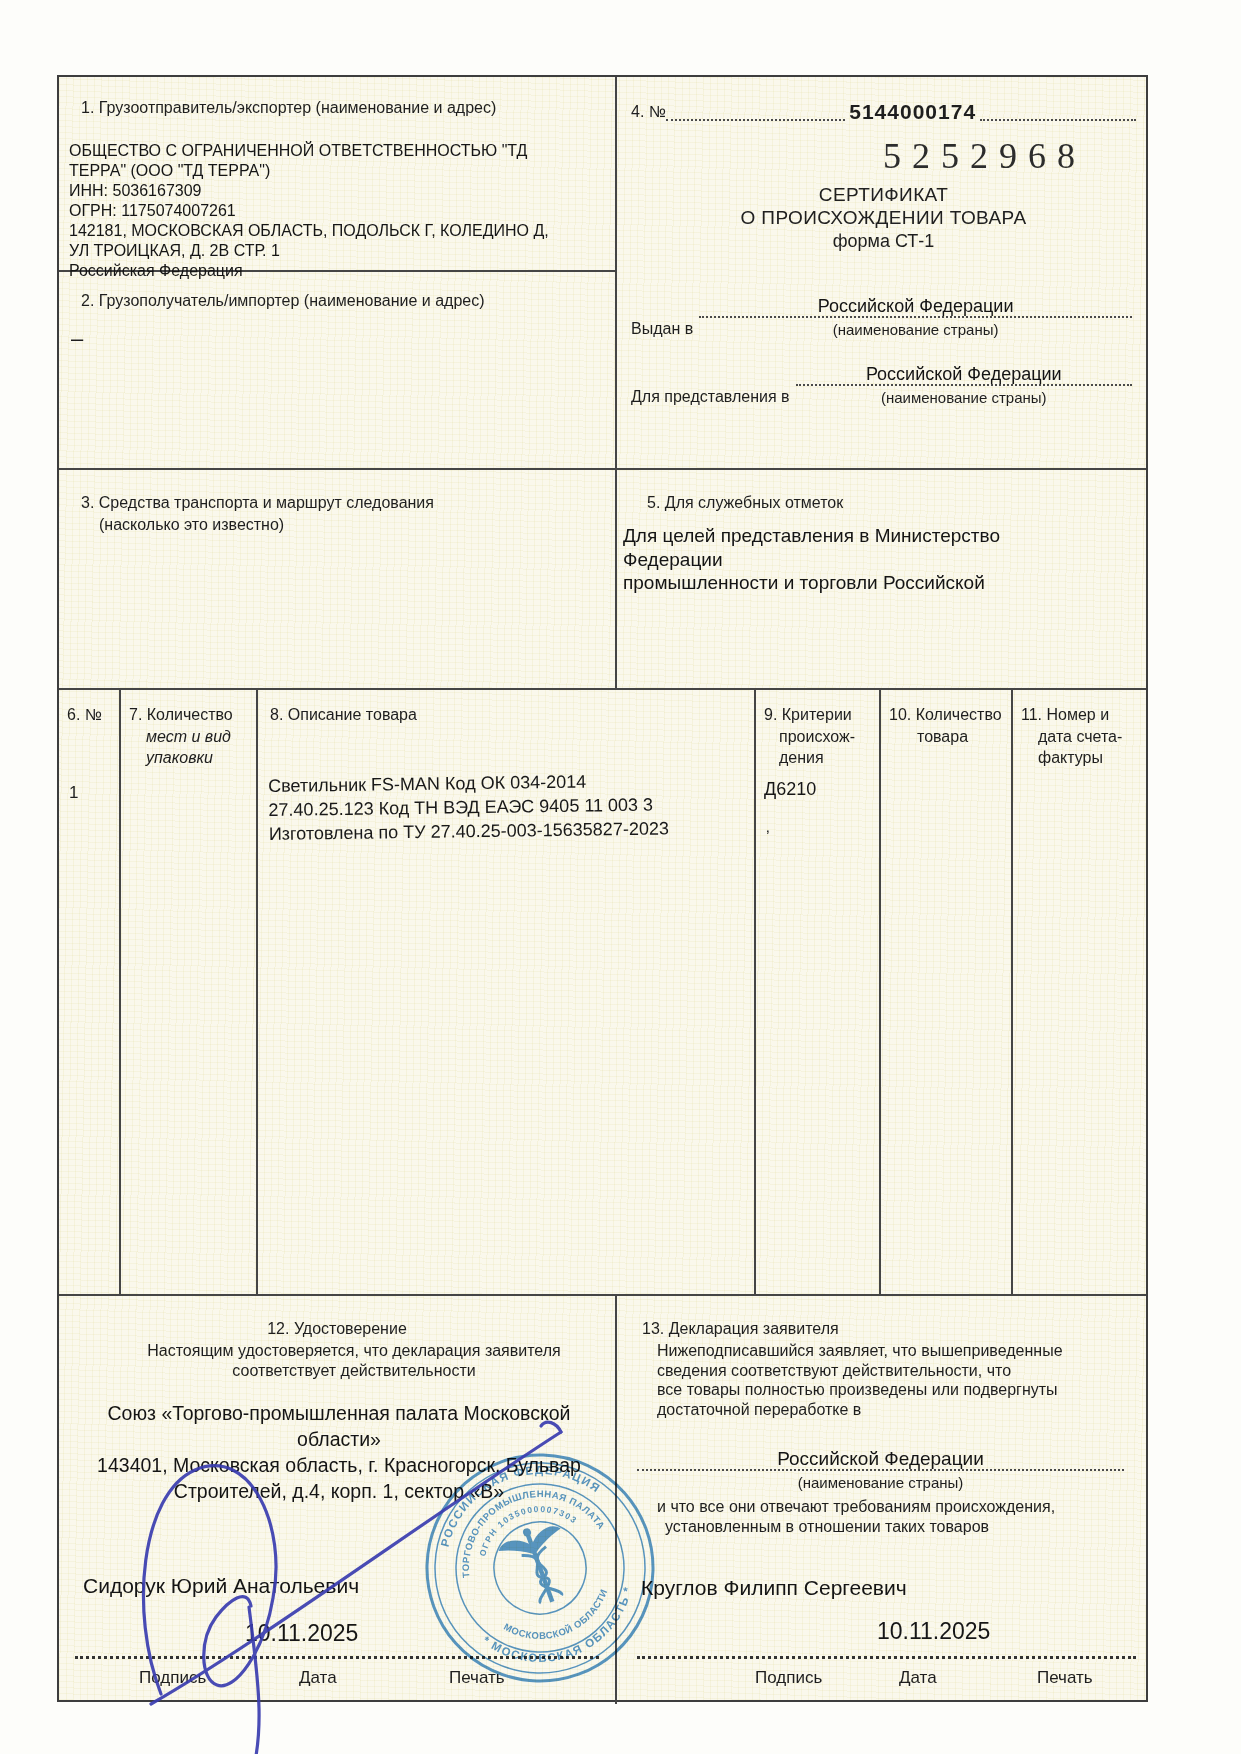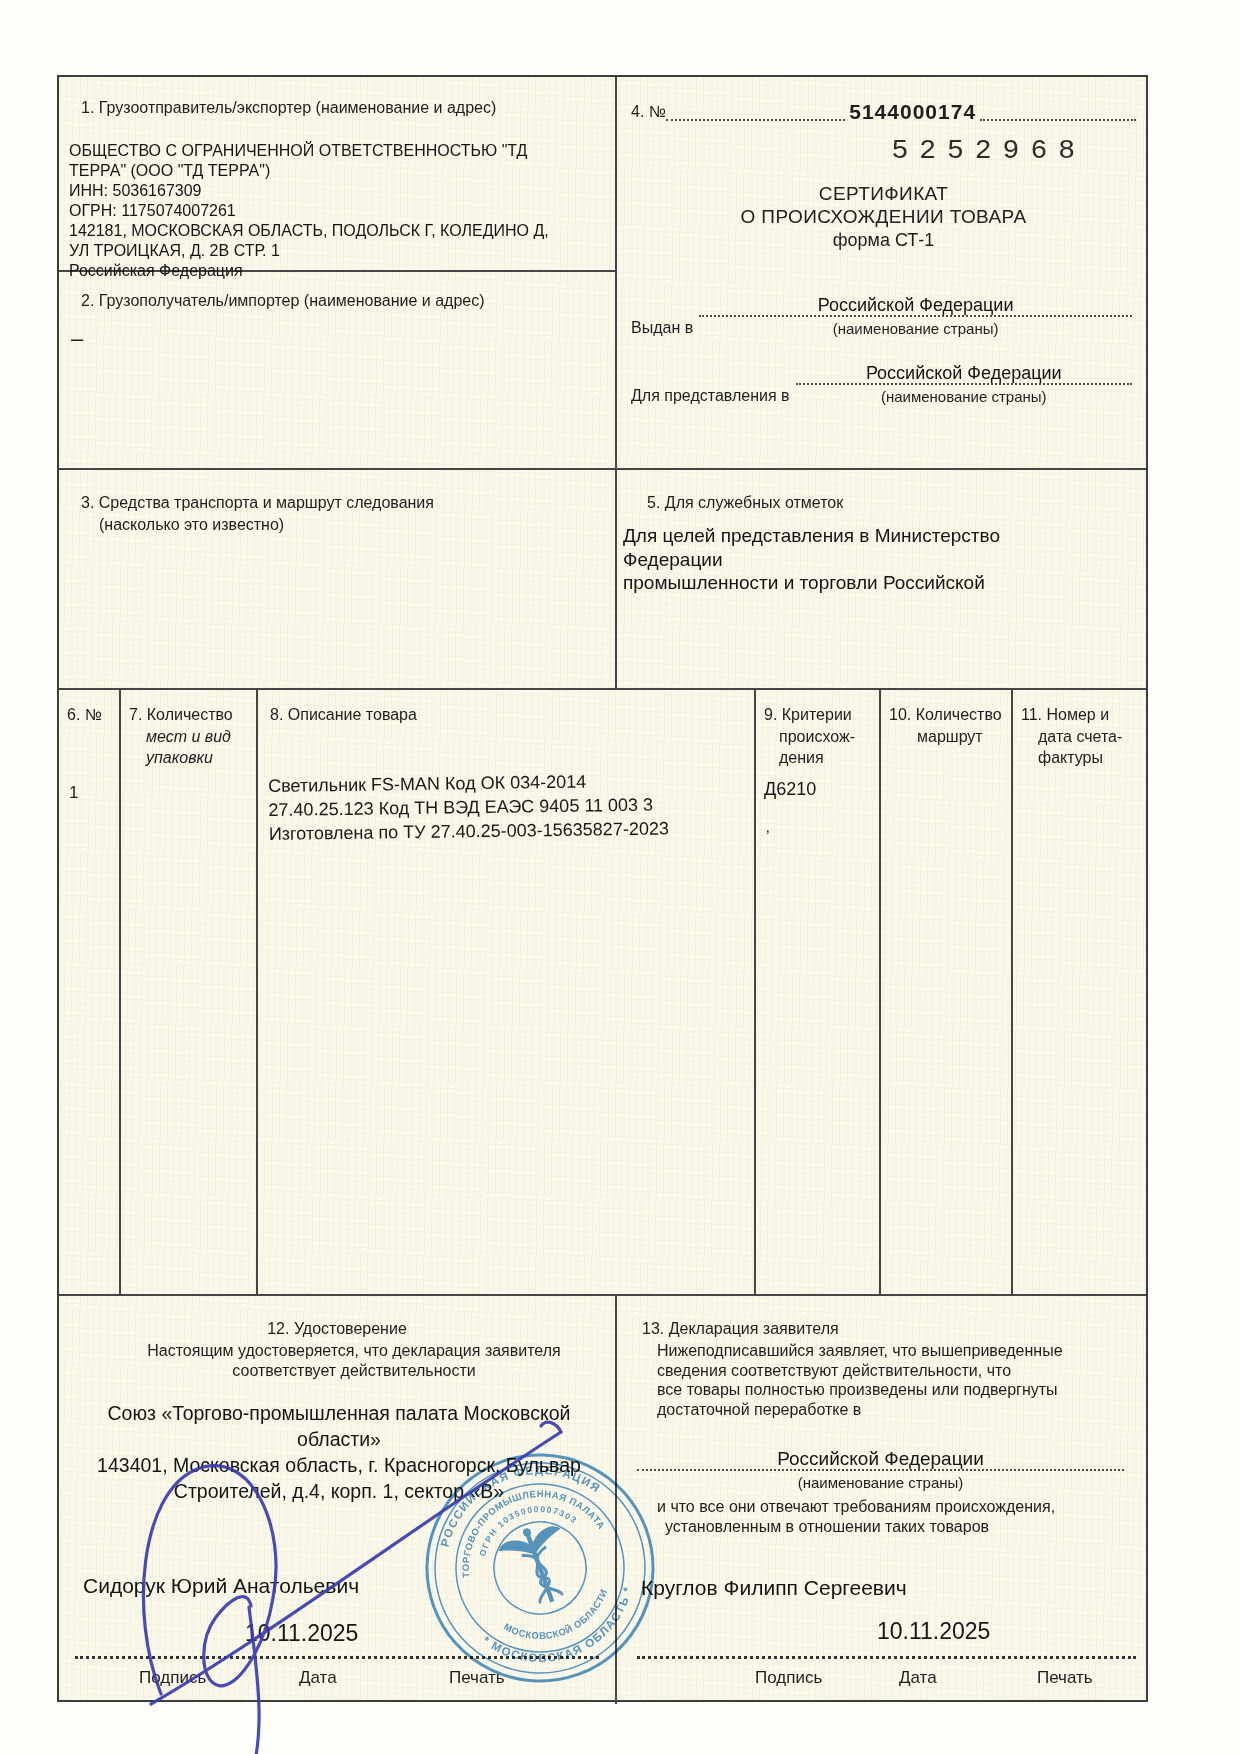--- a/index.html
+++ b/index.html
@@ -32,24 +32,24 @@
   .dash{margin-top:16px;font-size:22px;padding-left:2px;}
   .b3sub{padding-left:30px;font-size:16px;margin-top:4px;}
   
   .numrow{display:flex;align-items:flex-end;font-size:16px;}
   .numrow .dots{border-bottom:2px dotted #4a4a4a;height:18px;}
   .numrow .d1{flex:1.15;}
   .numrow .d2{flex:1;}
   .cert-number{font-size:21px;font-weight:bold;letter-spacing:1px;padding:0 4px;line-height:18px;}
   .blank-number{
     margin-top:14px;text-align:right;padding-right:50px;
-    font-family:Liberation Mono, monospace;
-    font-size:28px;letter-spacing:11px;color:#2c2c2c;
+    font-family:Liberation Serif, serif;
+    font-size:36px;letter-spacing:11px;color:#2c2c2c;
   }
-  .cert-title{margin-top:16px;text-align:center;font-size:19px;line-height:23px;letter-spacing:.4px;color:#202020;}
+  .cert-title{margin-top:6px;text-align:center;font-size:19px;line-height:23px;letter-spacing:.4px;color:#202020;}
   .cert-form{text-align:center;font-size:18px;margin-top:2px;}
   .field{display:flex;align-items:flex-end;margin-top:44px;font-size:16px;padding-right:4px;}
   .field.second{margin-top:26px;}
   .fieldcol{flex:1;display:flex;flex-direction:column;}
   .dotline{border-bottom:2px dotted #4a4a4a;text-align:center;font-size:18px;line-height:20px;color:#141414;}
   .hint{text-align:center;font-size:15px;margin-top:3px;}
   .b5note{margin-top:12px;font-size:19px;line-height:23.5px;color:#141414;padding-left:2px;}
   
   .goods{display:grid;grid-template-columns:62px 137px 498px 125px 132px 133px;height:604px;border-top:2px solid #454545;}
   .gc{box-sizing:border-box;border-right:2px solid #454545;padding:14px 4px 0 8px;font-size:16px;line-height:21.5px;}
@@ -187,21 +187,21 @@
     </div>
     <div class="gc c9">
       <span>9. Критерии</span>
       <span class="cont">происхож-</span>
       <span class="cont">дения</span>
       <div class="criteria">Д6210</div>
       <div class="criteria-mark">‚</div>
     </div>
     <div class="gc c10">
       <span>10. Количество</span>
-      <span class="cont">маршрут</span>
+      <span class="cont">товара</span>
     </div>
     <div class="gc c11">
       <span>11. Номер и</span>
       <span class="cont">дата счета-</span>
       <span class="cont">фактуры</span>
     </div>
   </div>
 
   <div class="bottom">
 

